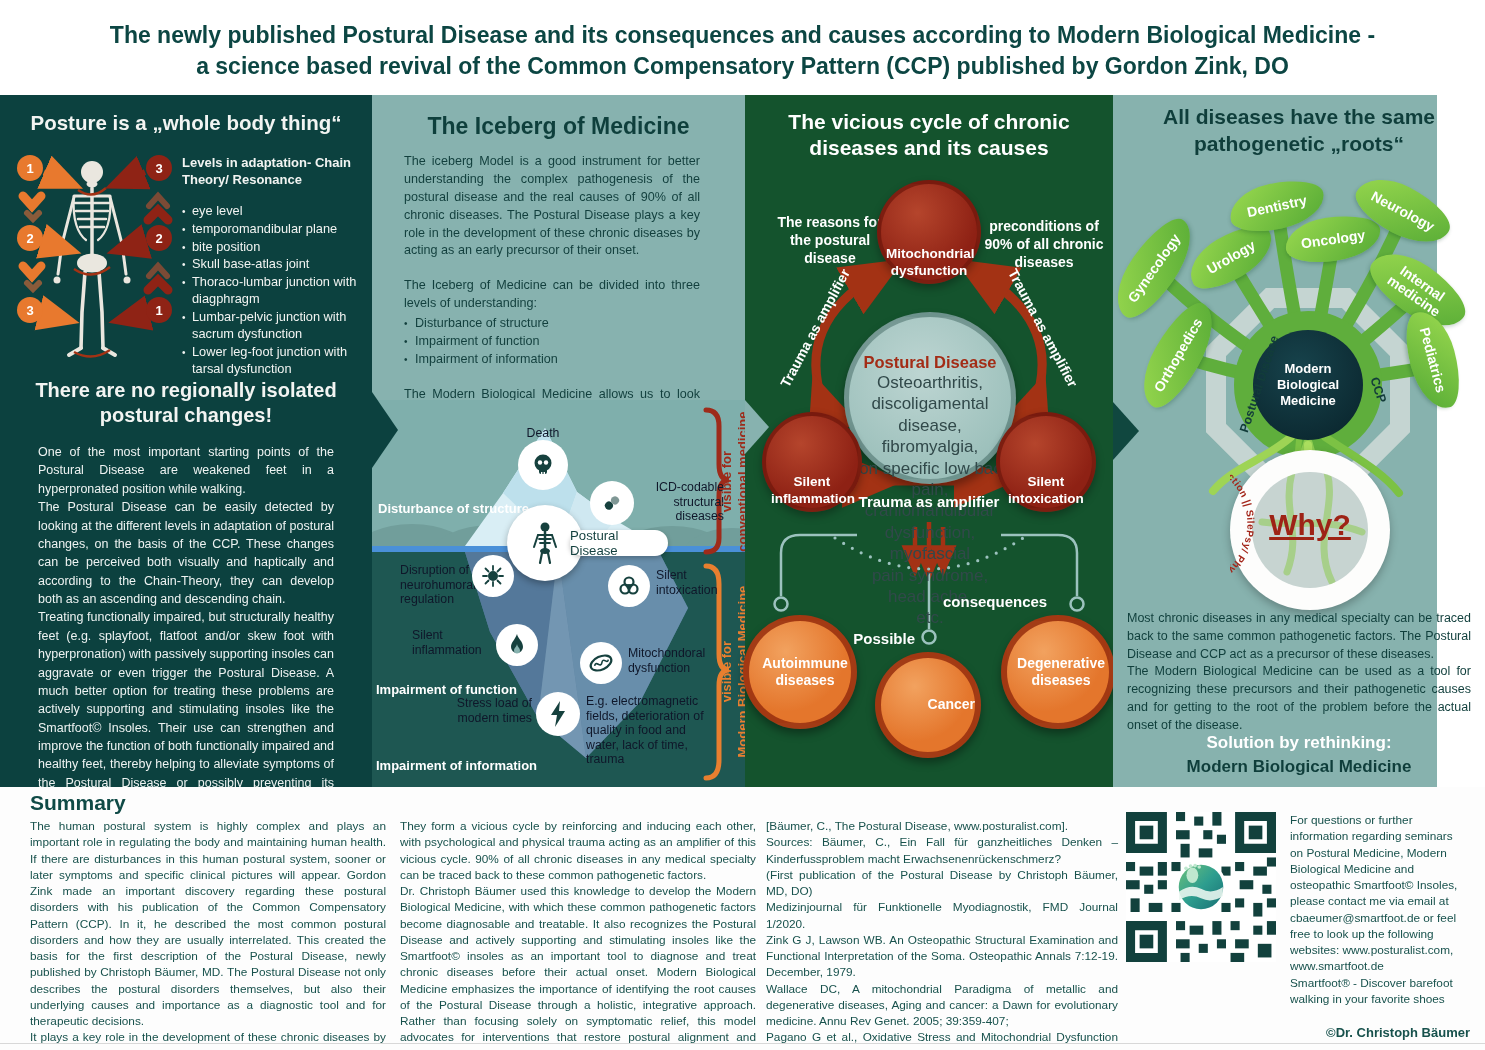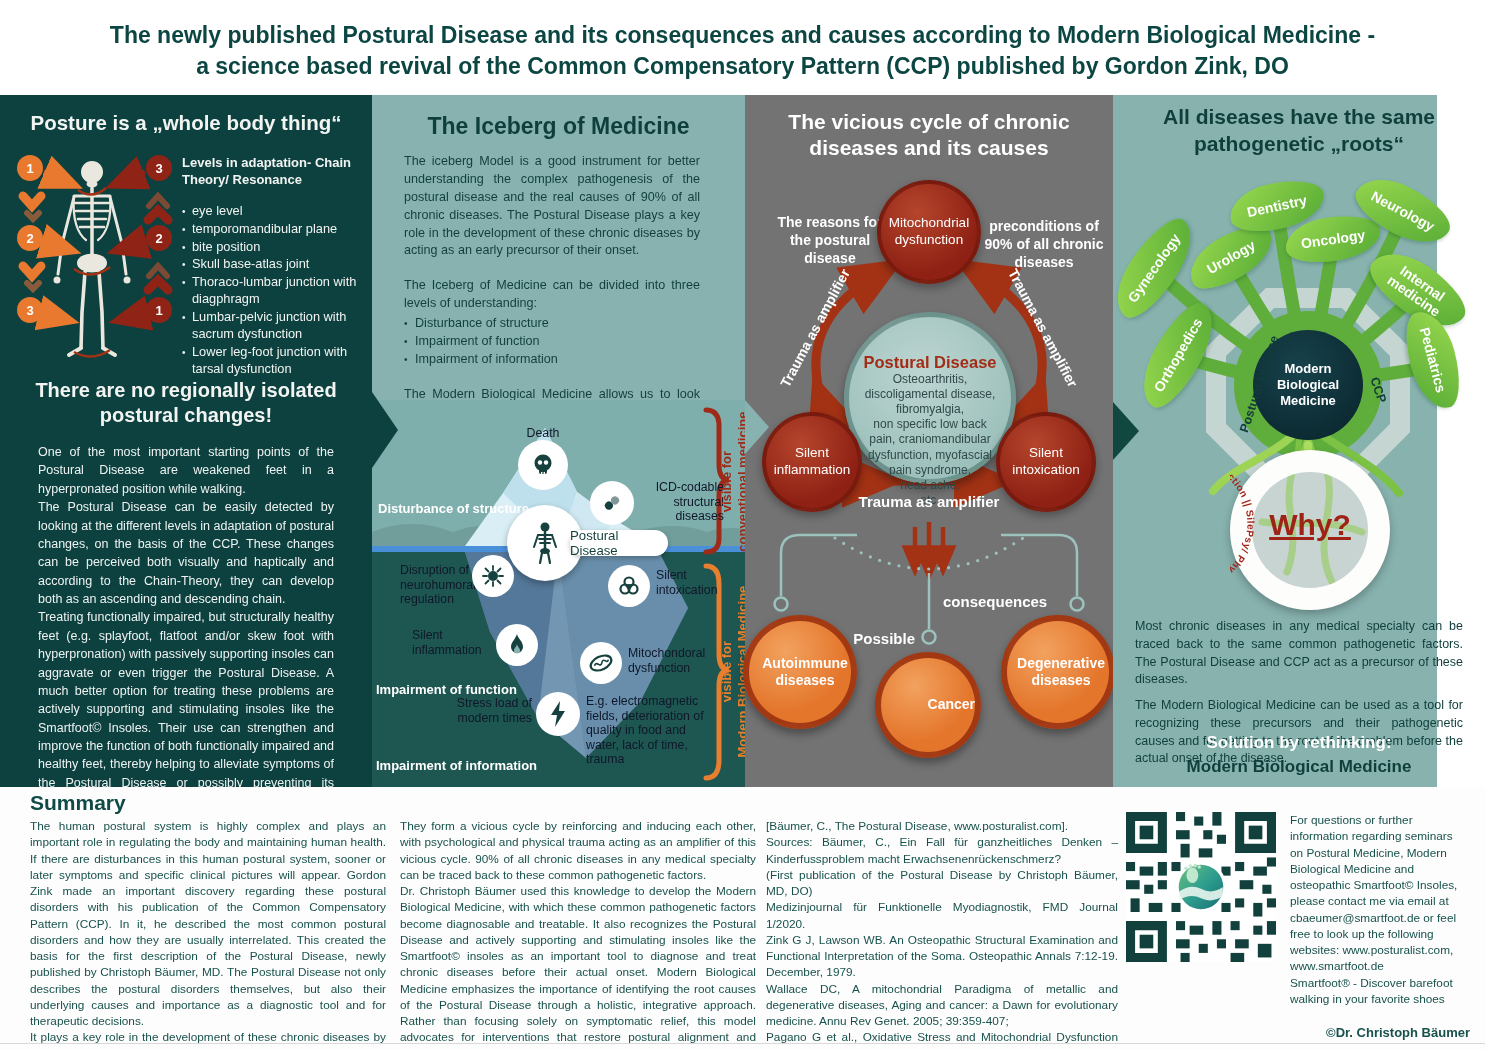--- a/index.html
+++ b/index.html
@@ -7,21 +7,21 @@
   .poster{position:relative;width:1485px;height:1050px;background:#ffffff;overflow:hidden;
           font-family:"Liberation Sans","DejaVu Sans",sans-serif;}
   .abs{position:absolute;}
   
   .hdr{position:absolute;left:0;top:0;width:1485px;height:95px;background:#ffffff;text-align:center;}
   .hdr h1{margin:20px 0 0 0;font-size:23px;line-height:1.35;color:#0c4643;font-weight:bold;}
   
   .col{position:absolute;top:95px;height:692px;}
   .col1{left:0;width:372px;background:#0c413f;color:#f2f4f2;}
   .col2{left:372px;width:373px;background:#87b2af;color:#10413f;}
-  .col3{left:745px;width:400px;background:#737373;color:#fff;}
+  .col3{left:745px;width:400px;background:#14532d;color:#fff;}
   .col4{left:1113px;width:324px;background:#87b2ae;color:#0f3e3b;}
   .notch{position:absolute;top:0;left:0;} 
   .ctr{text-align:center;}
   .just{text-align:justify;}
   
   .c1-title{left:0;top:16px;width:372px;font-size:20.5px;font-weight:bold;}
   .c1-levels{left:182px;top:60px;width:182px;font-size:12.8px;line-height:1.32;}
   .c1-levels .lh{font-weight:bold;font-size:13px;margin-bottom:14px;line-height:1.3;}
   .c1-levels ul{margin:0;padding:0;list-style:none;}
   .c1-levels li{padding-left:10px;position:relative;margin-bottom:1px;}
@@ -41,50 +41,50 @@
   .icon-c{position:absolute;background:#fff;border-radius:50%;display:flex;align-items:center;justify-content:center;}
   .ilbl{position:absolute;font-size:12.3px;line-height:1.18;color:#0f172a;}
   .ilbl-b{position:absolute;font-size:13px;font-weight:bold;color:#fff;}
   .pill{position:absolute;background:#fff;border-radius:13px;color:#123f3d;font-size:13.2px;
         display:flex;align-items:center;justify-content:center;}
   .vlbl{position:absolute;font-weight:bold;font-size:13px;line-height:1.2;text-align:center;
         transform:rotate(-90deg);}
   
   .c3-title{left:8px;top:14px;width:352px;font-size:21px;font-weight:bold;line-height:1.25;}
   .c3-side{position:absolute;font-size:14px;font-weight:bold;line-height:1.3;text-align:center;}
-  .redcirc{position:absolute;border-radius:50%;display:flex;align-items:center;justify-content:center;
-           text-align:center;font-weight:normal;color:#fff;
+  .redcirc{position:absolute;border-radius:50%;display:flex;align-items:flex-end;justify-content:center;
+           text-align:center;font-weight:bold;color:#fff;
            background:radial-gradient(circle at 38% 30%, #b5452c, #8e2114 68%);
            border:4px solid rgba(112,24,12,.75);box-shadow:0 4px 8px rgba(0,0,0,.3);}
   .orgcirc{position:absolute;border-radius:50%;display:flex;align-items:center;justify-content:flex-end;
            text-align:center;font-weight:bold;color:#fff;font-size:14px;line-height:1.25;
            background:radial-gradient(circle at 36% 30%, #f2a25f, #e4762c 62%);
            border:6px solid rgba(150,46,14,.85);box-shadow:0 5px 9px rgba(0,0,0,.35);}
   .bigcirc{position:absolute;left:99px;top:217px;width:172px;height:172px;border-radius:50%;
            background:radial-gradient(circle at 45% 35%, #bdd5d2, #9cc0bb 75%);
            border:5px solid rgba(20,60,55,.35);box-shadow:0 6px 10px rgba(0,0,0,.35);text-align:center;}
   .bigcirc .bt{margin-top:36px;font-size:16.5px;font-weight:bold;color:#a32c16;}
-  .bigcirc .bl{font-size:12px;line-height:1.26;color:#31494a;}
+  .bigcirc .bl{font-size:17px;line-height:1.26;color:#31494a;}
   .rot{position:absolute;font-weight:bold;font-size:14px;color:#fff;text-align:center;}
   .pc{position:absolute;font-weight:bold;font-size:15px;color:#fff;}
   
   .c4-title{left:8px;top:8px;width:356px;font-size:21px;font-weight:bold;line-height:1.3;color:#0f3e3b;}
   .leaf{position:absolute;display:flex;align-items:center;justify-content:center;color:#fff;
         font-size:14px;font-weight:bold;background:linear-gradient(140deg,#9ad94f,#55aa35);
         border-radius:46% 54% 50% 50% / 60% 42% 58% 40%;box-shadow:0 2px 4px rgba(0,60,30,.25);}
   .navy{position:absolute;left:140px;top:235px;width:110px;height:110px;border-radius:50%;
         background:radial-gradient(circle at 42% 35%, #17434c, #0c2a32 75%);display:flex;align-items:center;
         justify-content:center;text-align:center;color:#fff;font-weight:bold;font-size:13px;line-height:1.25;}
   .arcw{position:absolute;font-weight:bold;font-size:12.5px;color:#123c3a;white-space:nowrap;}
   .whyout{position:absolute;left:117px;top:355px;width:160px;height:160px;border-radius:50%;background:#fdfdfc;
           box-shadow:0 4px 8px rgba(0,0,0,.25);}
   .whyin{position:absolute;left:22px;top:22px;width:116px;height:116px;border-radius:50%;background:#c7d4d1;overflow:hidden;}
   .whytxt{position:absolute;left:0;top:58px;width:160px;text-align:center;font-size:30px;font-weight:bold;color:#9e2316;text-decoration:underline;}
   .c4-par{left:14px;top:515px;width:344px;font-size:12.5px;line-height:1.42;color:#0f3e3b;}
-  .c4-par p{margin:8px;}
+  .c4-par p{margin:0;}
   .sol1{left:0;top:638px;width:372px;font-size:17px;font-weight:bold;color:#fff;}
   .sol2{left:0;top:662px;width:372px;font-size:17px;font-weight:bold;color:#0f3e3b;}
   
   .foot{position:absolute;left:0;top:787px;width:1485px;height:263px;background:#fdfdfd;color:#17514c;}
   .foot h3{position:absolute;left:30px;top:4px;margin:0;font-size:21px;font-weight:bold;color:#0f4a46;}
   .fcol{position:absolute;top:31px;font-size:11.8px;line-height:1.38;text-align:justify;}
   .fcol p{margin:0;}
   .contact{position:absolute;left:1290px;top:25px;width:178px;font-size:11.8px;line-height:1.38;}
   .contact p{margin:0;}
   .copy{position:absolute;left:1250px;top:238px;width:220px;text-align:right;font-weight:bold;font-size:13px;color:#17514c;}

